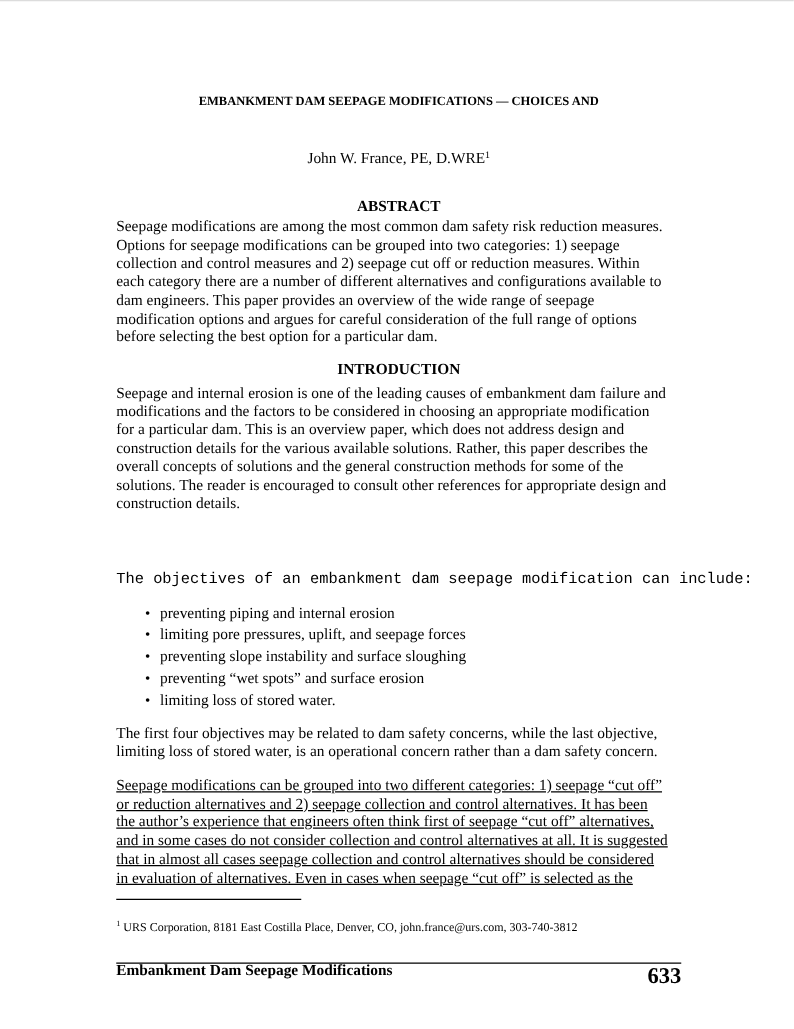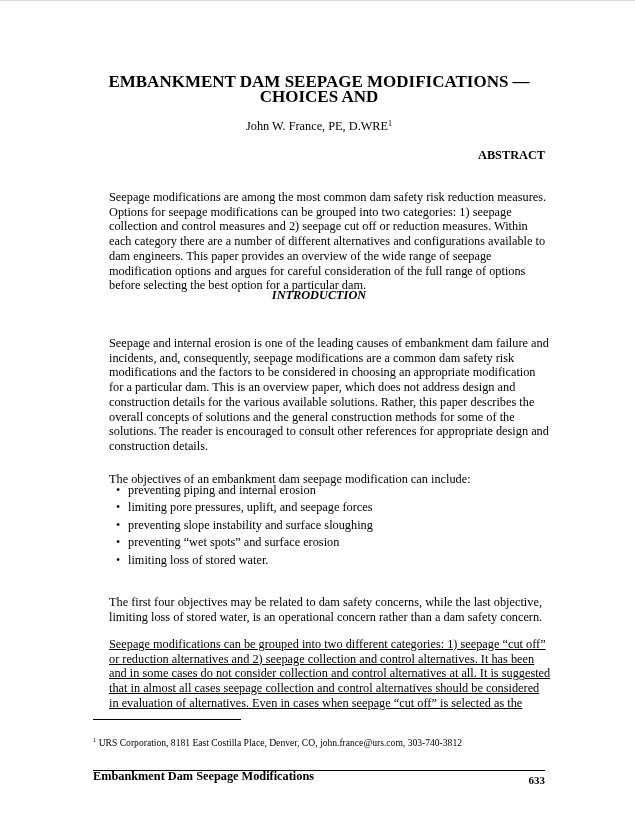--- a/index.html
+++ b/index.html
@@ -4,34 +4,34 @@
   <style>
     html, body { margin: 0; padding: 0; background: #ffffff; }
     body {
       width: 635px; height: 823px; position: relative; overflow: hidden;
       font-family: "Liberation Serif", "DejaVu Serif", serif;
       color: #000; border-top: 1px solid #dcdcdc; box-sizing: border-box;
     }
     .page { position: absolute; left: 93px; top: 0; width: 452px; }
     .title {
       position: absolute; left: 0; top: 73px; width: 452px;
-      text-align: center; font-weight: bold; font-size: 17px; line-height: 15px;
+      text-align: center; font-weight: bold; font-size: 10px; line-height: 15px;
     }
     .author {
       position: absolute; left: 0; top: 118px; width: 452px;
       text-align: center; font-size: 12.3px; line-height: 15px;
     }
     .author sup { font-size: 8px; vertical-align: 4px; line-height: 0; }
     .heading {
       position: absolute; left: 0; width: 452px; text-align: center;
       font-weight: bold; font-size: 12.3px; line-height: 15px;
     }
     .para {
       position: absolute; left: 0; width: 452px;
-      font-size: 12.3px; line-height: 14.7px; margin: 16px;
+      font-size: 12.3px; line-height: 14.7px; margin: 0;
     }
     .para .ln { display: block; white-space: nowrap; }
     ul.bullets {
       position: absolute; left: 0; top: 481px; margin: 0; padding: 0;
       list-style: none; width: 452px;
     }
     ul.bullets li {
       position: relative; padding-left: 35px; font-size: 12.3px;
       line-height: 17.4px; white-space: nowrap;
     }
@@ -45,81 +45,81 @@
       position: absolute; left: 0; top: 736px; font-size: 9.6px; line-height: 12px; white-space: nowrap;
     }
     .footnote sup { font-size: 6.5px; vertical-align: 4px; line-height: 0; }
     .footer-rule {
       position: absolute; left: 0; top: 769px; width: 452px; height: 1px; background: #000;
     }
     .footer-title {
       position: absolute; left: 0; top: 768px; font-weight: bold; font-size: 12.3px; line-height: 15px;
     }
     .footer-page {
-      position: absolute; right: 0; top: 772px; font-weight: bold; font-size: 11px; line-height: 15px;
+      position: absolute; right: 0; top: 772px; font-weight: bold; font-size: 18px; line-height: 15px;
     }
   </style>
 </head>
 <body>
 
 <div class="page">
 
   <div class="title">
     <div>EMBANKMENT DAM SEEPAGE MODIFICATIONS — CHOICES AND</div>
   </div>
 
   <div class="author">
     <span>John W. France, PE, D.WRE</span><sup>1</sup>
   </div>
 
-  <div class="heading" style="top:147px;text-align:right;">ABSTRACT</div>
+  <div class="heading" style="top:157px;">ABSTRACT</div>
 
   <p class="para" style="top:173px;">
     <span class="ln">Seepage modifications are among the most common dam safety risk reduction measures.</span>
     <span class="ln">Options for seepage modifications can be grouped into two categories:  1) seepage</span>
     <span class="ln">collection and control measures and 2) seepage cut off or reduction measures. Within</span>
     <span class="ln">each category there are a number of different alternatives and configurations available to</span>
     <span class="ln">dam engineers. This paper provides an overview of the wide range of seepage</span>
     <span class="ln">modification options and argues for careful consideration of the full range of options</span>
     <span class="ln">before selecting the best option for a particular dam.</span>
   </p>
 
-  <div class="heading" style="top:287px;font-style:italic;">INTRODUCTION</div>
+  <div class="heading" style="top:287px;">INTRODUCTION</div>
 
-  <p class="para" style="top:319px;">
+  <p class="para" style="top:306px;">
     <span class="ln">Seepage and internal erosion is one of the leading causes of embankment dam failure and</span>
-    <span class="ln">incidents, and, consequently, seepage modifications are a common dam safety risk</span>
     <span class="ln">modifications and the factors to be considered in choosing an appropriate modification</span>
     <span class="ln">for a particular dam. This is an overview paper, which does not address design and</span>
     <span class="ln">construction details for the various available solutions. Rather, this paper describes the</span>
     <span class="ln">overall concepts of solutions and the general construction methods for some of the</span>
     <span class="ln">solutions. The reader is encouraged to consult other references for appropriate design and</span>
     <span class="ln">construction details.</span>
   </p>
 
-  <p class="para" style="top:455px;">
+  <p class="para" style="top:455px;font-family:Liberation Mono, monospace;">
     <span class="ln">The objectives of an embankment dam seepage modification can include:</span>
   </p>
 
   <ul class="bullets">
     <li><span class="dot">•</span><span>preventing piping and internal erosion</span></li>
     <li><span class="dot">•</span><span>limiting pore pressures, uplift,  and seepage forces</span></li>
     <li><span class="dot">•</span><span>preventing slope instability and surface sloughing</span></li>
     <li><span class="dot">•</span><span>preventing “wet spots” and surface erosion</span></li>
     <li><span class="dot">•</span><span>limiting loss of stored water.</span></li>
   </ul>
 
   <p class="para" style="top:578px;">
     <span class="ln">The first four objectives may be related to dam safety concerns, while the last objective,</span>
     <span class="ln">limiting loss of stored water, is an operational concern rather than a dam safety concern.</span>
   </p>
 
   <p class="para" style="top:620px;text-decoration:underline;">
     <span class="ln">Seepage modifications can be grouped into two different categories:  1) seepage “cut off”</span>
     <span class="ln">or reduction alternatives and 2) seepage collection and control alternatives. It has been</span>
+    <span class="ln">the author’s experience that engineers often think first of seepage “cut off” alternatives,</span>
     <span class="ln">and in some cases do not consider collection and control alternatives at all. It is suggested</span>
     <span class="ln">that in almost all cases seepage collection and control alternatives should be considered</span>
     <span class="ln">in evaluation of alternatives. Even in cases when seepage “cut off” is selected as the</span>
   </p>
 
   <div class="fn-rule"></div>
 
   <div class="footnote">
     <sup>1</sup><span> URS Corporation, 8181 East Costilla Place, Denver, CO, john.france@urs.com, 303-740-3812</span>
   </div>

